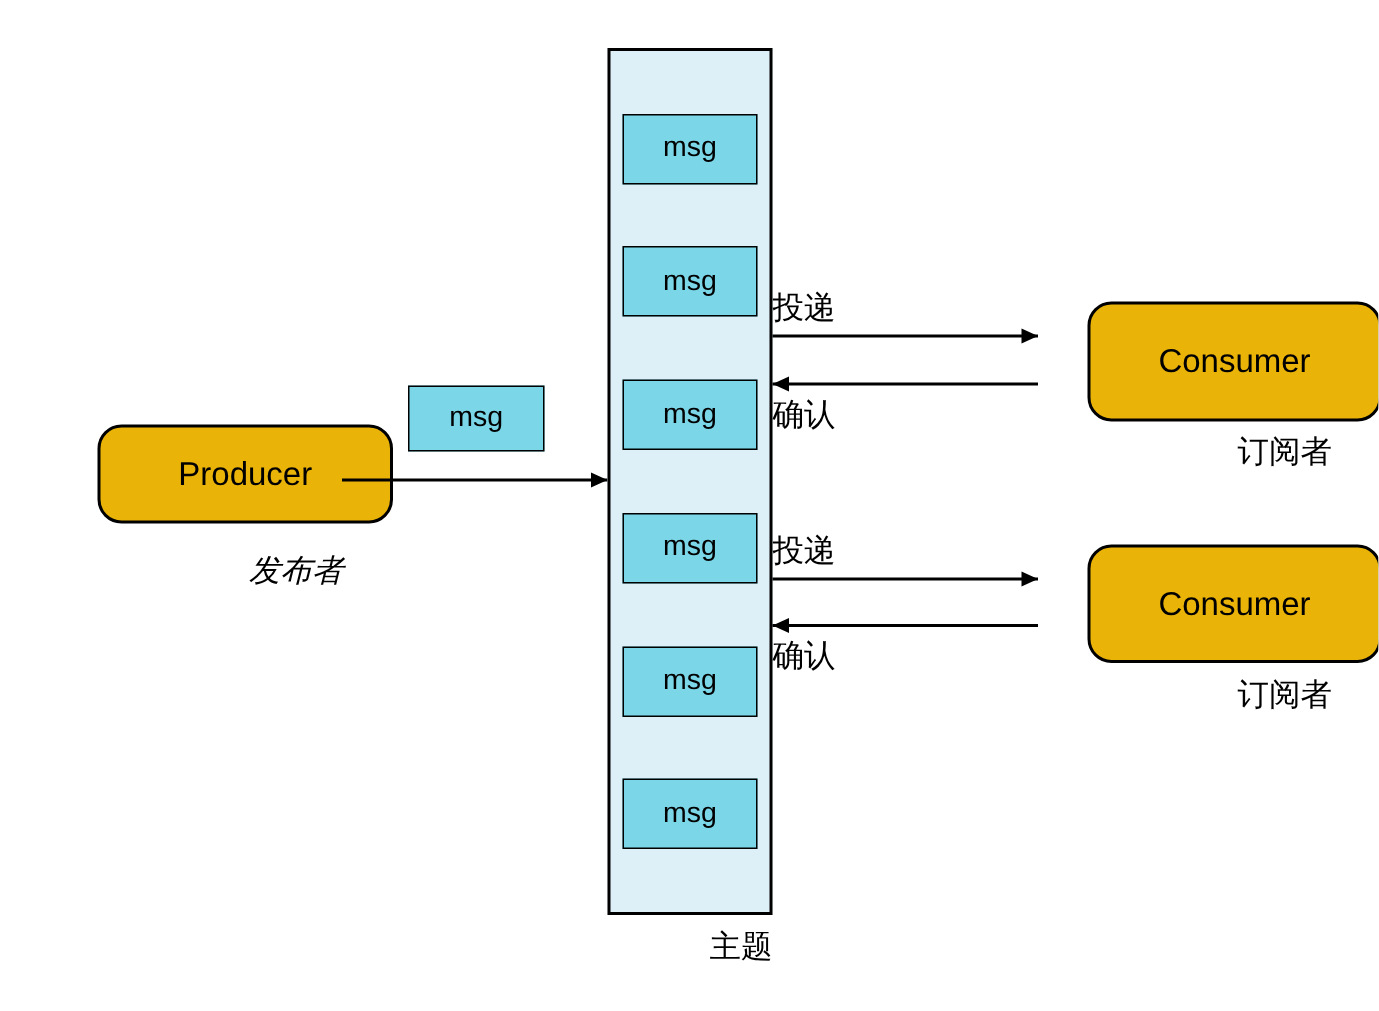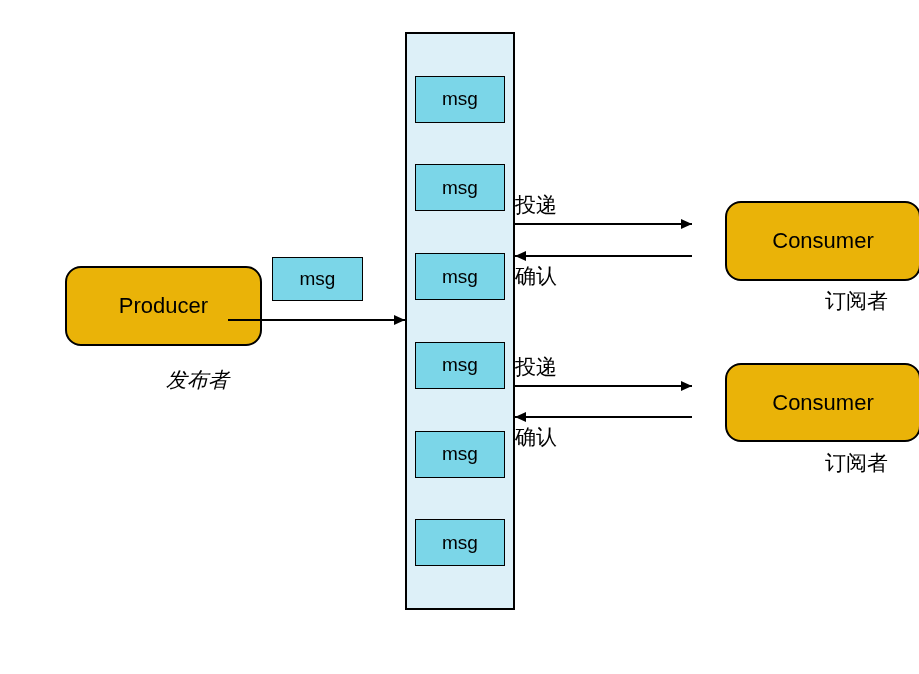--- a/index.html
+++ b/index.html
@@ -6,21 +6,21 @@
   .canvas{
     position:relative;width:919px;height:674px;background:#ffffff;overflow:hidden;
     font-family:"Liberation Sans","DejaVu Sans",sans-serif;color:#000;
   }
   
   .node{
     position:absolute;background:#eab308;border:2.5px solid #000;border-radius:16px;
     display:flex;align-items:center;justify-content:center;
     font-size:22px;box-sizing:border-box;margin-left:33px;
   }
-  .producer{left:32px;top:266px;width:197px;height:80px;}
+  .producer{left:32px;top:283px;width:197px;height:66px;}
   .consumer-top{left:692px;top:201px;width:196px;height:80px;}
   .consumer-bottom{left:692px;top:363px;width:196px;height:79px;}
   
   .topic{
     position:absolute;left:405px;top:32px;width:110px;height:578px;
     background:#DDF0F8;border:2px solid #000;box-sizing:border-box;
     display:flex;flex-direction:column;justify-content:space-evenly;align-items:center;
   }
   .msgbox{
     width:90px;height:47px;background:#7BD6E8;border:1.5px solid #000;box-sizing:border-box;
@@ -88,20 +88,21 @@
     <div class="msgbox">
         <span>msg</span>
       </div>
     <div class="msgbox">
         <span>msg</span>
       </div>
     <div class="msgbox">
         <span>msg</span>
       </div>
   </div>
+  <div class="caption cap-topic">主题</div>
 
   <div class="arrow-label lbl-deliver-top">投递</div>
   <div class="arrow head-right arrow-deliver-top"></div>
   <div class="arrow head-left arrow-ack-top"></div>
   <div class="arrow-label lbl-ack-top">确认</div>
   <div class="node consumer-top">
     <span>Consumer</span>
   </div>
   <div class="caption cap-consumer-top">订阅者</div>
 

